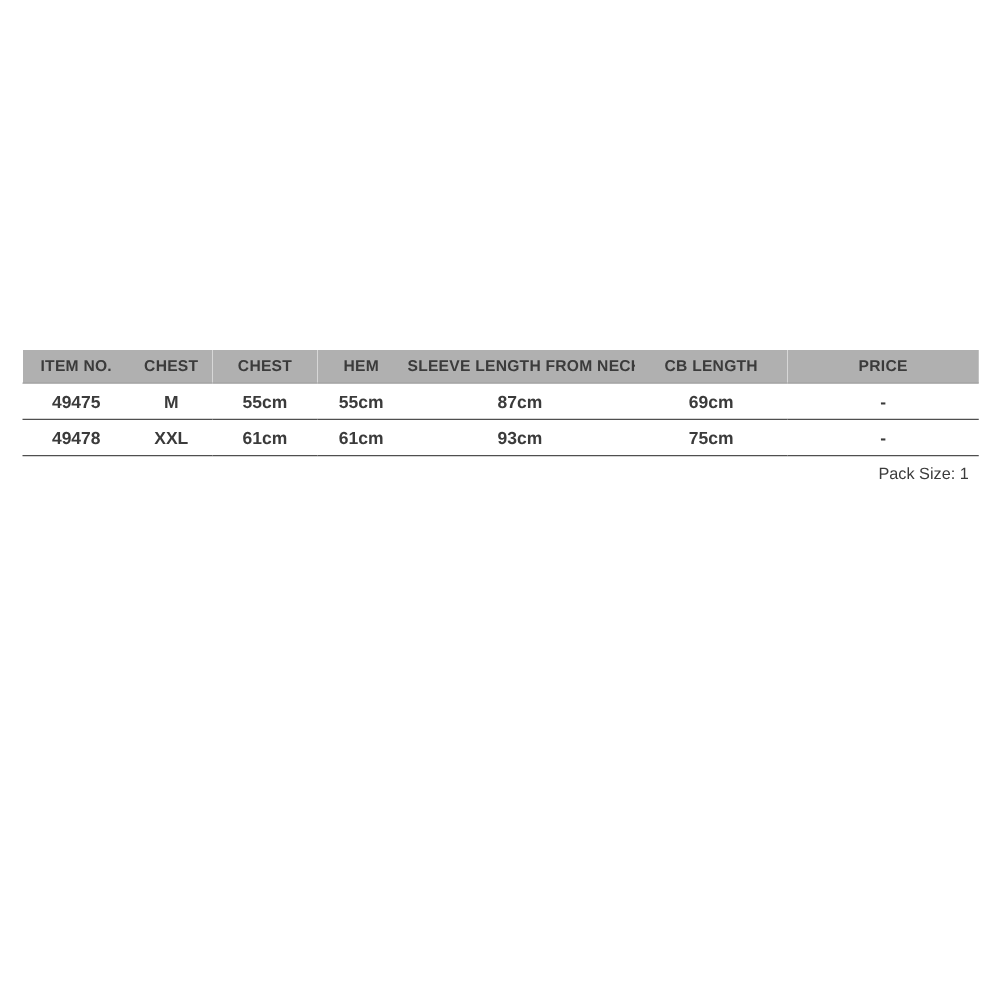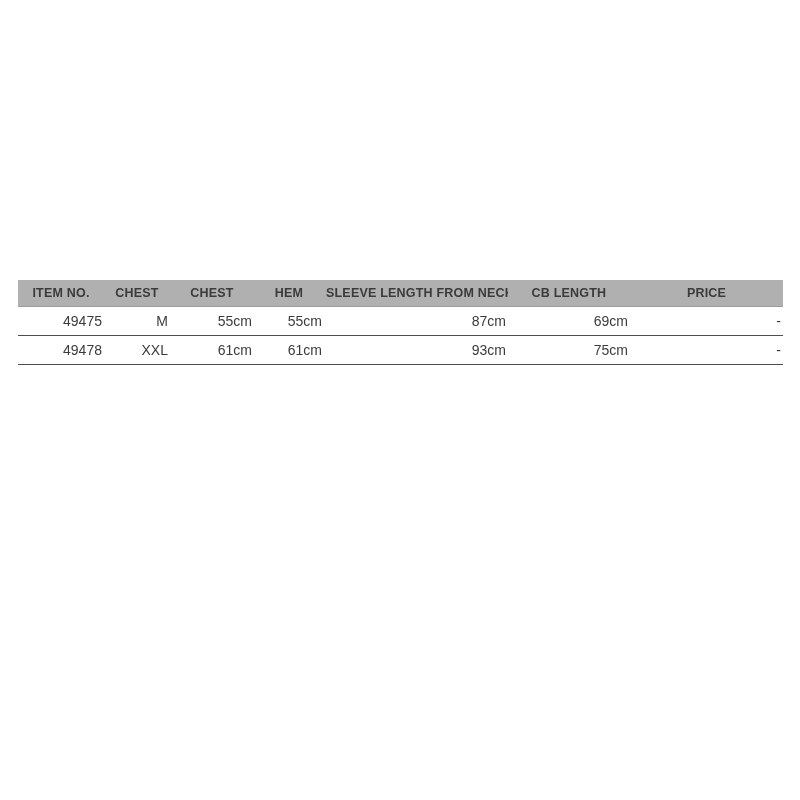--- a/index.html
+++ b/index.html
@@ -35,24 +35,24 @@
     padding: 0 2px;
     text-align: center;
     border-bottom: 1px solid #9e9e9e;
     letter-spacing: 0.2px;
     white-space: nowrap;
     overflow: hidden;
   }
   table.size-table tbody td {
     color: #3b3b3b;
     font-size: 14px;
-    font-weight: 400;
+    font-weight: 700;
     height: 28px;
     padding: 0 2px;
-    text-align: right;
+    text-align: center;
     border-bottom: 1px solid #4f4f4f;
     white-space: nowrap;
   }
   .pack-size {
     margin-top: 6px;
     text-align: right;
     padding-right: 8px;
     font-size: 13px;
     color: #3b3b3b;
   }
@@ -105,14 +105,15 @@
           <td>49478</td>
           <td>XXL</td>
           <td>61cm</td>
           <td>61cm</td>
           <td>93cm</td>
           <td>75cm</td>
           <td>-</td>
         </tr>
       </tbody>
     </table>
+    <div class="pack-size">Pack Size: 1</div>
   </div>
 </div>
 
 </body></html>

